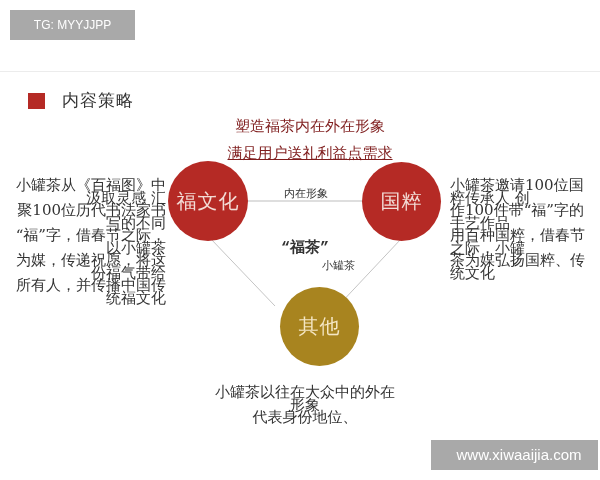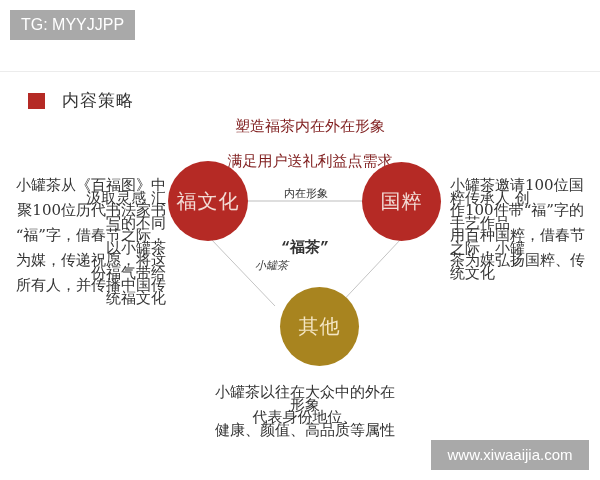--- a/index.html
+++ b/index.html
@@ -5,63 +5,63 @@
     html, body { margin:0; padding:0; }
     body {
       width:600px; height:480px; position:relative; overflow:hidden;
       background:#ffffff;
       font-family:"DejaVu Serif", "Liberation Serif", serif;
       color:#333;
     }
     .tg-badge {
       position:absolute; left:10px; top:10px; width:125px; height:30px;
       background:#a9a9a9; color:#fff;
-      font-family:"Liberation Sans", sans-serif; font-size:16px;
+      font-family:"Liberation Sans", sans-serif; font-size:12px;
       line-height:30px; text-align:center;
     }
     .divider {
       position:absolute; left:0; top:71px; width:600px; height:1px; background:#ececec;
     }
     .section-mark {
       position:absolute; left:28px; top:93px; width:17px; height:16px; background:#b52a25;
     }
     .section-title {
       position:absolute; left:62px; top:89px; font-size:17px; color:#333; letter-spacing:1px;font-family:Liberation Serif, serif;
     }
     .headline {
       position:absolute; left:200px; width:220px; text-align:center; font-size:15px; color:#7f1d1d;
     }
     .headline.l1 { top:117px; }
-    .headline.l2 { top:152px; }
+    .headline.l2 { top:144px;text-decoration:underline; }
     svg.lines { position:absolute; left:0; top:0; }
     .circle {
       position:absolute; border-radius:50%; color:#f3dcd6;
       display:flex; align-items:center; justify-content:center;
       font-size:20px; letter-spacing:1px;
     }
     .c-left { left:168px; top:161px; width:80px; height:80px; background:#b52a25; }
     .c-right { left:362px; top:162px; width:79px; height:79px; background:#b52a25; }
     .c-bottom { left:280px; top:287px; width:79px; height:79px; background:#a8841f; color:#f4e6c4; }
     .link-label {
       position:absolute; left:270px; top:186px; width:72px; text-align:center; font-size:11px; color:#333;
     }
     .desc { position:absolute; font-size:15px; line-height:12.5px; color:#333; }
     .desc-left { left:10px; top:179px; width:156px; text-align:right; }
     .desc-right { left:450px; top:179px; width:145px; text-align:left; }
     .desc-bottom { left:210px; top:366px; width:190px; text-align:center;margin-top:20px; }
     .center-title {
       position:absolute; left:255px; top:238px; width:100px; text-align:center; font-size:15px; font-weight:bold; color:#333;font-family:Liberation Mono, monospace;
     }
     .center-sub {
-      position:absolute; left:255px; top:258px; width:100px; text-align:left; font-size:11px; color:#333;font-style:italic;
+      position:absolute; left:255px; top:258px; width:100px; text-align:right; font-size:11px; color:#333;
     }
     .watermark {
       position:absolute; left:431px; top:440px; width:158px; height:30px;
       background:#a9a9a9; color:#fff;
-      font-family:"Liberation Sans", sans-serif; font-size:15px; line-height:30px; text-align:center;
+      font-family:"Liberation Sans", sans-serif; font-size:15px; line-height:30px; text-align:center;padding-left:9px;
     }
   </style>
 </head>
 <body>
 
 <div class="tg-badge">TG: MYYJJPP</div>
 <div class="divider"></div>
 
 <div class="section-mark"></div>
 <div class="section-title">内容策略</div>
@@ -101,16 +101,15 @@
 <div class="desc desc-right">
   <div>小罐茶邀请100位国粹传承人 创</div>
   <div>作100件带“福”字的手艺作品</div>
   <div>用百种国粹，借春节之际，小罐</div>
   <div>茶为媒弘扬国粹、传统文化</div>
 </div>
 
 <div class="desc desc-bottom">
   <div>小罐茶以往在大众中的外在形象</div>
   <div>代表身份地位、</div>
-  <div>健康、颜值、高品质等属性</div>
 </div>
 
 <div class="watermark">www.xiwaaijia.com</div>
 
 </body></html>

